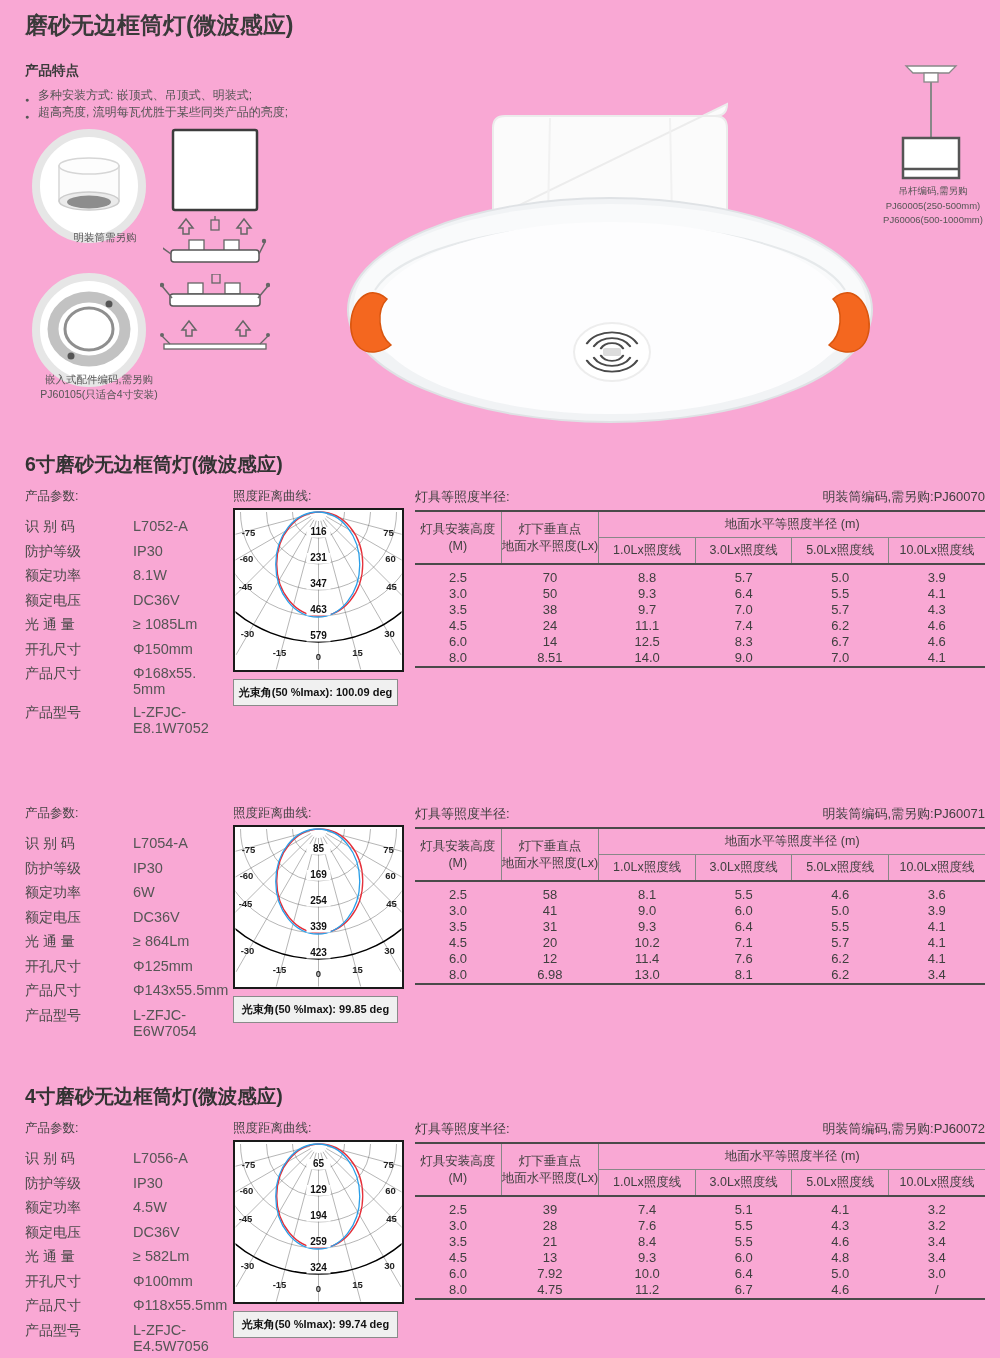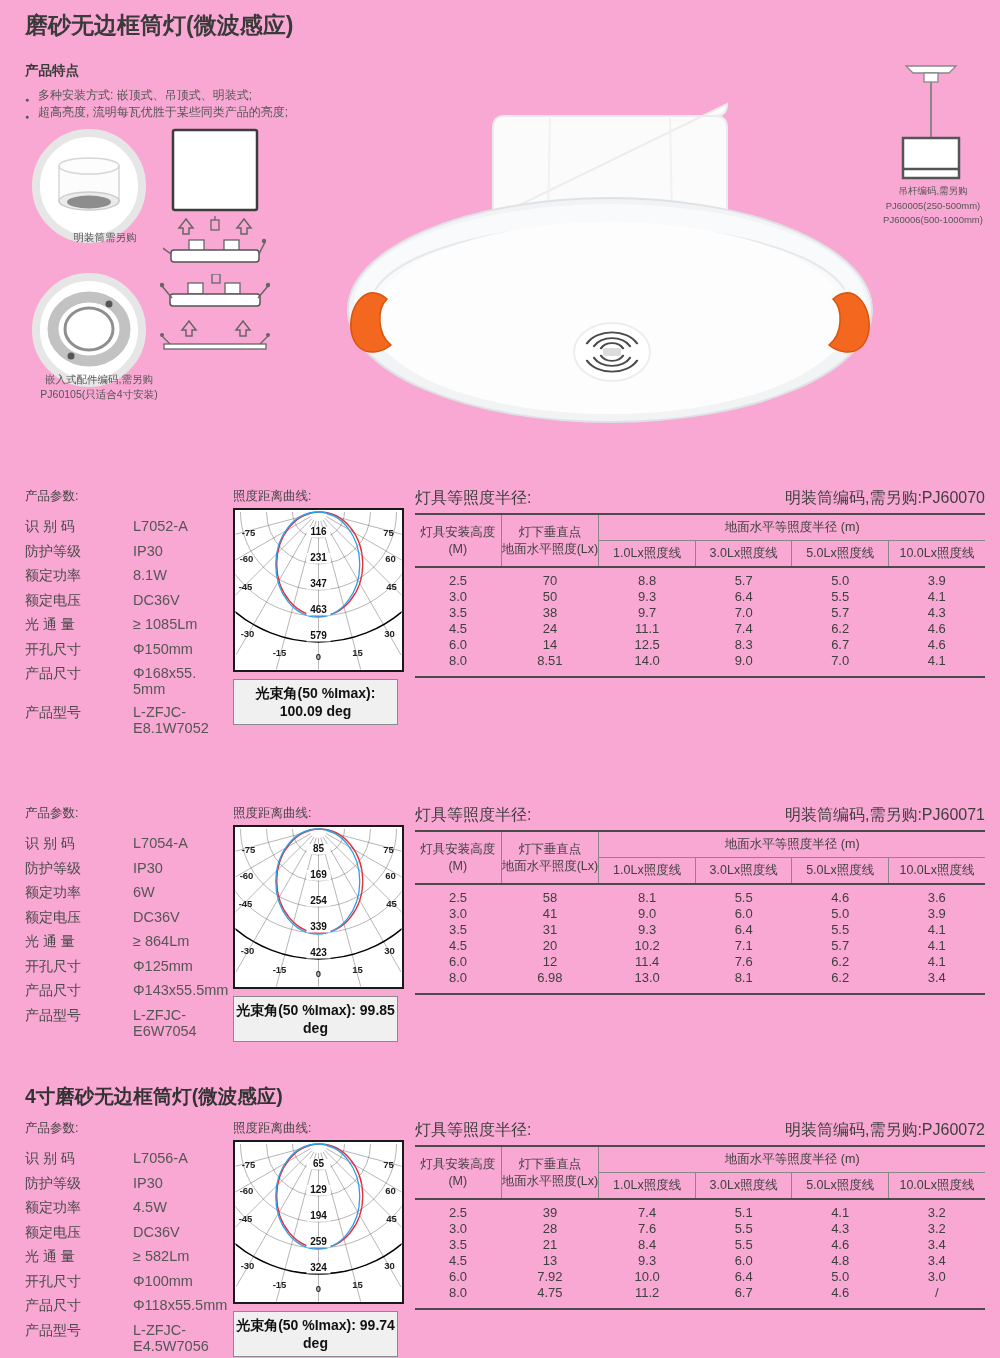--- a/index.html
+++ b/index.html
@@ -33,35 +33,35 @@
   .params-col{position:absolute;left:0;top:33px;width:205px;}
   .params-list{margin-top:13px;}
   .param-row{display:flex;margin-bottom:6.5px;align-items:baseline;gap:32px;}
   .p-label{width:76px;font-size:14px;color:#4a4a4a;flex-shrink:0;}
   .p-value{font-size:14.5px;color:#565656;}
   .chart-col{position:absolute;left:208px;top:33px;width:167px;}
   .polar{display:block;margin-top:3px;width:167px;height:160px;border:2px solid #1a1a1a;background:#fff;}
   .ringlab{font:600 20px "Liberation Sans","DejaVu Sans",sans-serif;fill:#111;}
   .anglab{font:600 19px "Liberation Sans","DejaVu Sans",sans-serif;fill:#222;}
   .beam-box{margin-top:7px;width:159px;border:1px solid #8a8a8a;background:#f0f0f0;
-            padding:5px 2px;text-align:center;font-size:14px;font-weight:bold;color:#111;}
+            padding:5px 2px;text-align:center;font-size:11px;font-weight:bold;color:#111;}
   .table-col{position:absolute;left:390px;top:33px;width:570px;}
-  .tbl-cap{display:flex;justify-content:space-between;font-size:16px;color:#3f3f3f;margin-bottom:4px;}
+  .tbl-cap{display:flex;justify-content:space-between;font-size:13px;color:#3f3f3f;margin-bottom:4px;}
   .tbl-cap .code{color:#3f3f3f;}
   .spec-table{width:100%;border-collapse:collapse;table-layout:fixed;
               border-top:2px solid #4a4a4a;border-bottom:2px solid #4a4a4a;}
   .spec-table thead{border-bottom:2px solid #4a4a4a;}
   .spec-table th{font-weight:normal;font-size:12.5px;color:#3f3f3f;line-height:17px;padding:4px 0;}
   .spec-table th.c1{width:15%;}
   .spec-table th.c2{width:17%;border-left:1px solid #888;border-right:1px solid #888;}
   .spec-table th.grp{border-bottom:1px solid #888;}
   .spec-table th.sub + th.sub{border-left:1px solid #888;}
   .spec-table td{text-align:center;font-size:13px;color:#3f3f3f;padding:0;line-height:16px;}
   .spec-table tbody tr:first-child td{padding-top:5px;}
-  .spec-table tbody tr:last-child td{padding-bottom:7px;}
+  .spec-table tbody tr:last-child td{padding-bottom:0;}
 </style>
 </head>
 <body>
 
 <div class="page">
 
   <h1 class="page-title">磨砂无边框筒灯(微波感应)</h1>
 
   <div class="features">
     <div class="features-heading">产品特点</div>
@@ -163,20 +163,21 @@
     <rect x="5" y="74" width="56" height="40" fill="#fff" stroke="#555" stroke-width="2.5"></rect>
     <line x1="5" y1="105" x2="61" y2="105" stroke="#555" stroke-width="2.5"></line>
   </svg>
   <div class="pendant-labels">
     <div>吊杆编码,需另购</div>
     <div>PJ60005(250-500mm)</div>
     <div>PJ60006(500-1000mm)</div>
   </div>
 
   <div class="section" style="top: 455px;">
+    <h2 class="sec-heading">6寸磨砂无边框筒灯(微波感应)</h2>
 
     <div class="params-col">
       <div class="small-label">产品参数:</div>
       <div class="params-list">
           <div class="param-row">
             <span class="p-label">识 别 码</span>
             <span class="p-value">L7052-A</span>
           </div>
           <div class="param-row">
             <span class="p-label">防护等级</span>

